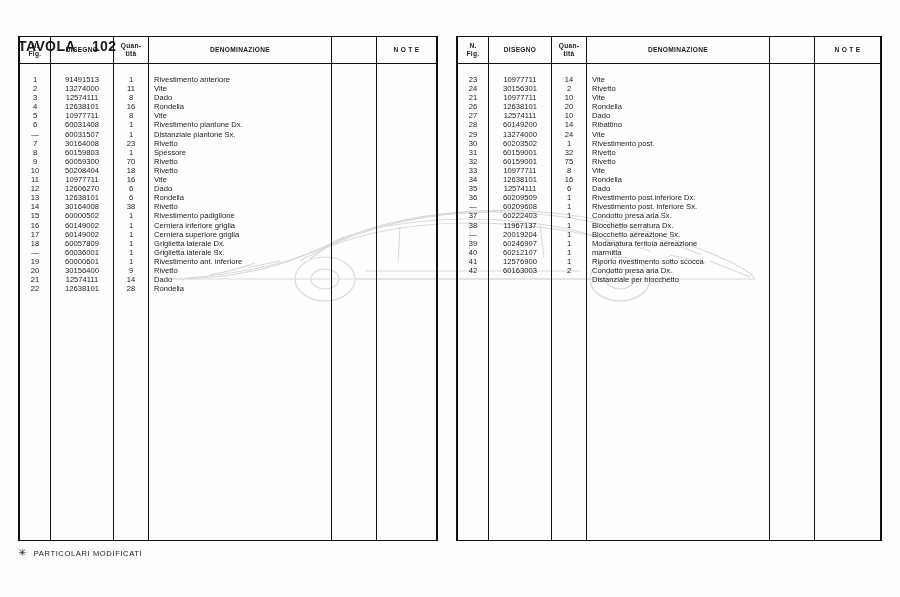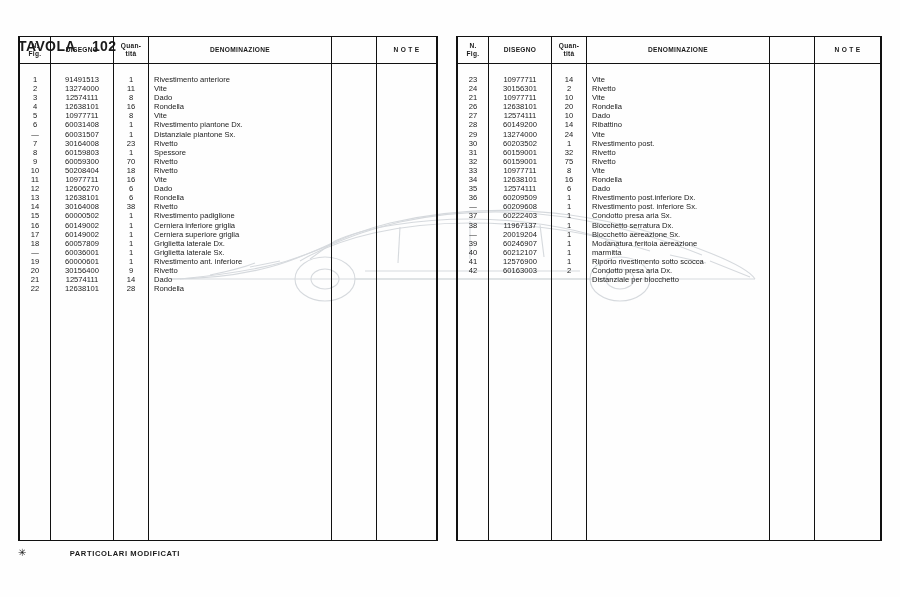--- a/index.html
+++ b/index.html
@@ -115,21 +115,21 @@
     position: absolute;
     left: 18px;
     top: 548px;
     font-size: 7.6px;
     letter-spacing: 0.3px;
     display: flex;
     align-items: center;
     gap: 7px;
   }
   .star { font-size: 10px; line-height: 1; }
-  .footer-text { font-weight: bold; letter-spacing: 0.6px; margin-left: 36px; }
+  .footer-text { font-weight: normal; letter-spacing: 0.6px; }
 </style>
 </head>
 <body>
 
 <div class="page">
 
   <div class="title-row">
     <span class="title-word">TAVOLA</span>
     <span class="title-num">102</span>
   </div>

